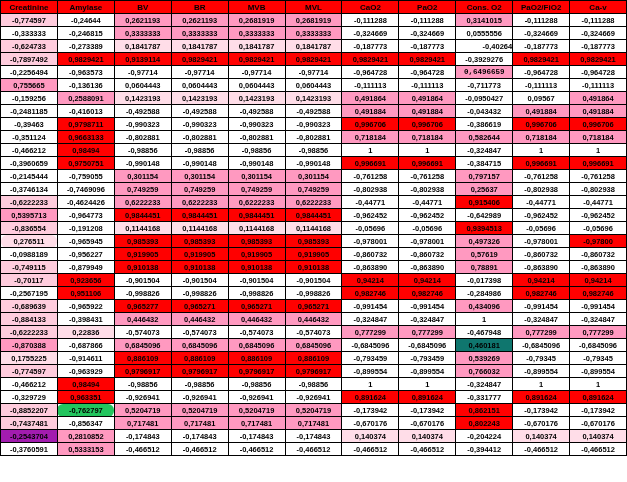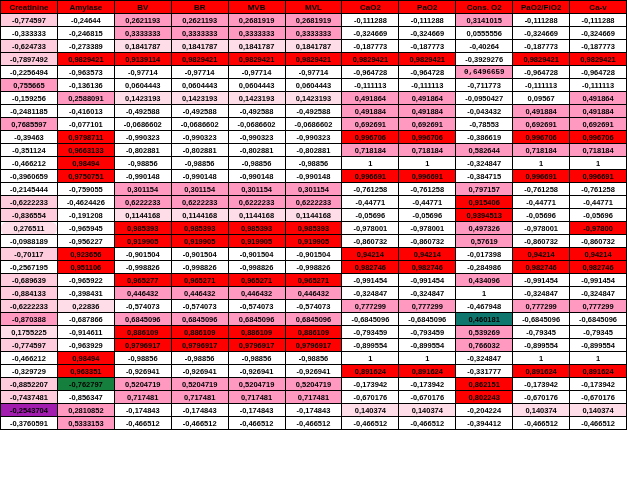--- a/index.html
+++ b/index.html
@@ -97,21 +97,21 @@
       </tr>
       <tr>
         <td style="background: rgb(255, 204, 221);">-0,624733</td>
         <td style="background: rgb(255, 255, 255);">-0,273389</td>
         <td style="background: rgb(255, 221, 232);">0,1841787</td>
         <td style="background: rgb(255, 221, 232);">0,1841787</td>
         <td style="background: rgb(255, 221, 232);">0,1841787</td>
         <td style="background: rgb(255, 221, 232);">0,1841787</td>
         <td style="background: rgb(255, 255, 255);">-0,187773</td>
         <td style="background: rgb(255, 255, 255);">-0,187773</td>
-        <td style="background: rgb(255, 255, 255);">-0,40264</td>
+        <td style="background: rgb(255, 255, 255); text-align: right;">-0,40264</td>
         <td style="background: rgb(255, 255, 255);">-0,187773</td>
         <td style="background: rgb(255, 255, 255);">-0,187773</td>
       </tr>
       <tr>
         <td style="background: rgb(255, 204, 221);">-0,7897492</td>
         <td style="background: rgb(255, 0, 0); color: rgb(0, 0, 0);">0,9829421</td>
         <td style="background: rgb(255, 0, 0); color: rgb(0, 0, 0);">0,9139114</td>
         <td style="background: rgb(255, 0, 0); color: rgb(0, 0, 0);">0,9829421</td>
         <td style="background: rgb(255, 0, 0); color: rgb(0, 0, 0);">0,9829421</td>
         <td style="background: rgb(255, 0, 0); color: rgb(0, 0, 0);">0,9829421</td>
@@ -167,33 +167,20 @@
         <td style="background: rgb(255, 255, 255);">-0,492588</td>
         <td style="background: rgb(255, 255, 255);">-0,492588</td>
         <td style="background: rgb(255, 255, 255);">-0,492588</td>
         <td style="background: rgb(255, 153, 192);">0,491884</td>
         <td style="background: rgb(255, 153, 192);">0,491884</td>
         <td style="background: rgb(255, 255, 255);">-0,043432</td>
         <td style="background: rgb(255, 153, 192);">0,491884</td>
         <td style="background: rgb(255, 153, 192);">0,491884</td>
       </tr>
       <tr>
-        <td style="background: rgb(255, 153, 192);">0,7685597</td>
-        <td style="background: rgb(255, 255, 255);">-0,077101</td>
-        <td style="background: rgb(255, 255, 255);">-0,0686602</td>
-        <td style="background: rgb(255, 255, 255);">-0,0686602</td>
-        <td style="background: rgb(255, 255, 255);">-0,0686602</td>
-        <td style="background: rgb(255, 255, 255);">-0,0686602</td>
-        <td style="background: rgb(255, 153, 192);">0,692691</td>
-        <td style="background: rgb(255, 153, 192);">0,692691</td>
-        <td style="background: rgb(255, 255, 255);">-0,78553</td>
-        <td style="background: rgb(255, 153, 192);">0,692691</td>
-        <td style="background: rgb(255, 153, 192);">0,692691</td>
-      </tr>
-      <tr>
         <td style="background: rgb(255, 255, 255);">-0,39463</td>
         <td style="background: rgb(255, 0, 0); color: rgb(0, 0, 0);">0,9798711</td>
         <td style="background: rgb(255, 255, 255);">-0,990323</td>
         <td style="background: rgb(255, 255, 255);">-0,990323</td>
         <td style="background: rgb(255, 255, 255);">-0,990323</td>
         <td style="background: rgb(255, 255, 255);">-0,990323</td>
         <td style="background: rgb(255, 0, 0); color: rgb(0, 0, 0);">0,996706</td>
         <td style="background: rgb(255, 0, 0); color: rgb(0, 0, 0);">0,996706</td>
         <td style="background: rgb(255, 255, 255);">-0,386619</td>
         <td style="background: rgb(255, 0, 0); color: rgb(0, 0, 0);">0,996706</td>
@@ -245,33 +232,59 @@
         <td style="background: rgb(255, 153, 192);">0,301154</td>
         <td style="background: rgb(255, 153, 192);">0,301154</td>
         <td style="background: rgb(255, 153, 192);">0,301154</td>
         <td style="background: rgb(255, 255, 255);">-0,761258</td>
         <td style="background: rgb(255, 255, 255);">-0,761258</td>
         <td style="background: rgb(255, 153, 192);">0,797157</td>
         <td style="background: rgb(255, 255, 255);">-0,761258</td>
         <td style="background: rgb(255, 255, 255);">-0,761258</td>
       </tr>
       <tr>
+        <td style="background: rgb(255, 255, 255);">-0,3746134</td>
+        <td style="background: rgb(255, 255, 255);">-0,7469096</td>
+        <td style="background: rgb(255, 153, 192);">0,749259</td>
+        <td style="background: rgb(255, 153, 192);">0,749259</td>
+        <td style="background: rgb(255, 153, 192);">0,749259</td>
+        <td style="background: rgb(255, 153, 192);">0,749259</td>
+        <td style="background: rgb(255, 255, 255);">-0,802938</td>
+        <td style="background: rgb(255, 255, 255);">-0,802938</td>
+        <td style="background: rgb(255, 153, 192);">0,25637</td>
+        <td style="background: rgb(255, 255, 255);">-0,802938</td>
+        <td style="background: rgb(255, 255, 255);">-0,802938</td>
+      </tr>
+      <tr>
         <td style="background: rgb(255, 204, 221);">-0,6222233</td>
         <td style="background: rgb(255, 255, 255);">-0,4624426</td>
         <td style="background: rgb(255, 153, 192);">0,6222233</td>
         <td style="background: rgb(255, 153, 192);">0,6222233</td>
         <td style="background: rgb(255, 153, 192);">0,6222233</td>
         <td style="background: rgb(255, 153, 192);">0,6222233</td>
         <td style="background: rgb(255, 255, 255);">-0,44771</td>
         <td style="background: rgb(255, 255, 255);">-0,44771</td>
         <td style="background: rgb(255, 0, 0); color: rgb(0, 0, 0);">0,915406</td>
         <td style="background: rgb(255, 255, 255);">-0,44771</td>
         <td style="background: rgb(255, 255, 255);">-0,44771</td>
       </tr>
       <tr>
+        <td style="background: rgb(255, 153, 192);">0,5395713</td>
+        <td style="background: rgb(255, 255, 255);">-0,964773</td>
+        <td style="background: rgb(255, 0, 0); color: rgb(0, 0, 0);">0,9844451</td>
+        <td style="background: rgb(255, 0, 0); color: rgb(0, 0, 0);">0,9844451</td>
+        <td style="background: rgb(255, 0, 0); color: rgb(0, 0, 0);">0,9844451</td>
+        <td style="background: rgb(255, 0, 0); color: rgb(0, 0, 0);">0,9844451</td>
+        <td style="background: rgb(255, 255, 255);">-0,962452</td>
+        <td style="background: rgb(255, 255, 255);">-0,962452</td>
+        <td style="background: rgb(255, 255, 255);">-0,642989</td>
+        <td style="background: rgb(255, 255, 255);">-0,962452</td>
+        <td style="background: rgb(255, 255, 255);">-0,962452</td>
+      </tr>
+      <tr>
         <td style="background: rgb(255, 204, 221);">-0,836554</td>
         <td style="background: rgb(255, 255, 255);">-0,191208</td>
         <td style="background: rgb(255, 221, 232);">0,1144168</td>
         <td style="background: rgb(255, 221, 232);">0,1144168</td>
         <td style="background: rgb(255, 221, 232);">0,1144168</td>
         <td style="background: rgb(255, 221, 232);">0,1144168</td>
         <td style="background: rgb(255, 255, 255);">-0,05696</td>
         <td style="background: rgb(255, 255, 255);">-0,05696</td>
         <td style="background: rgb(255, 0, 0); color: rgb(0, 0, 0);">0,9394513</td>
         <td style="background: rgb(255, 255, 255);">-0,05696</td>
@@ -297,20 +310,33 @@
         <td style="background: rgb(255, 0, 0); color: rgb(0, 0, 0);">0,919905</td>
         <td style="background: rgb(255, 0, 0); color: rgb(0, 0, 0);">0,919905</td>
         <td style="background: rgb(255, 0, 0); color: rgb(0, 0, 0);">0,919905</td>
         <td style="background: rgb(255, 255, 255);">-0,860732</td>
         <td style="background: rgb(255, 255, 255);">-0,860732</td>
         <td style="background: rgb(255, 153, 192);">0,57619</td>
         <td style="background: rgb(255, 255, 255);">-0,860732</td>
         <td style="background: rgb(255, 255, 255);">-0,860732</td>
       </tr>
       <tr>
+        <td style="background: rgb(255, 204, 221);">-0,749115</td>
+        <td style="background: rgb(255, 255, 255);">-0,879949</td>
+        <td style="background: rgb(255, 0, 0); color: rgb(0, 0, 0);">0,910138</td>
+        <td style="background: rgb(255, 0, 0); color: rgb(0, 0, 0);">0,910138</td>
+        <td style="background: rgb(255, 0, 0); color: rgb(0, 0, 0);">0,910138</td>
+        <td style="background: rgb(255, 0, 0); color: rgb(0, 0, 0);">0,910138</td>
+        <td style="background: rgb(255, 255, 255);">-0,863890</td>
+        <td style="background: rgb(255, 255, 255);">-0,863890</td>
+        <td style="background: rgb(255, 153, 192);">0,78891</td>
+        <td style="background: rgb(255, 255, 255);">-0,863890</td>
+        <td style="background: rgb(255, 255, 255);">-0,863890</td>
+      </tr>
+      <tr>
         <td style="background: rgb(255, 204, 221);">-0,70117</td>
         <td style="background: rgb(255, 0, 0); color: rgb(0, 0, 0);">0,923656</td>
         <td style="background: rgb(255, 255, 255);">-0,901504</td>
         <td style="background: rgb(255, 255, 255);">-0,901504</td>
         <td style="background: rgb(255, 255, 255);">-0,901504</td>
         <td style="background: rgb(255, 255, 255);">-0,901504</td>
         <td style="background: rgb(255, 0, 0); color: rgb(0, 0, 0);">0,94214</td>
         <td style="background: rgb(255, 0, 0); color: rgb(0, 0, 0);">0,94214</td>
         <td style="background: rgb(255, 255, 255);">-0,017398</td>
         <td style="background: rgb(255, 0, 0); color: rgb(0, 0, 0);">0,94214</td>
@@ -428,21 +454,21 @@
         <td style="background: rgb(255, 255, 255);">-0,926941</td>
         <td style="background: rgb(255, 255, 255);">-0,926941</td>
         <td style="background: rgb(255, 0, 0); color: rgb(0, 0, 0);">0,891624</td>
         <td style="background: rgb(255, 0, 0); color: rgb(0, 0, 0);">0,891624</td>
         <td style="background: rgb(255, 255, 255);">-0,331777</td>
         <td style="background: rgb(255, 0, 0); color: rgb(0, 0, 0);">0,891624</td>
         <td style="background: rgb(255, 0, 0); color: rgb(0, 0, 0);">0,891624</td>
       </tr>
       <tr>
         <td style="background: rgb(255, 204, 221);">-0,8852207</td>
-        <td style="background: #15803d;">-0,762797</td>
+        <td style="background: #22c55e; border-radius: 6px;">-0,762797</td>
         <td style="background: rgb(255, 153, 192);">0,5204719</td>
         <td style="background: rgb(255, 153, 192);">0,5204719</td>
         <td style="background: rgb(255, 153, 192);">0,5204719</td>
         <td style="background: rgb(255, 153, 192);">0,5204719</td>
         <td style="background: rgb(255, 255, 255);">-0,173942</td>
         <td style="background: rgb(255, 255, 255);">-0,173942</td>
         <td style="background: rgb(255, 0, 0); color: rgb(0, 0, 0);">0,862151</td>
         <td style="background: rgb(255, 255, 255);">-0,173942</td>
         <td style="background: rgb(255, 255, 255);">-0,173942</td>
       </tr>

